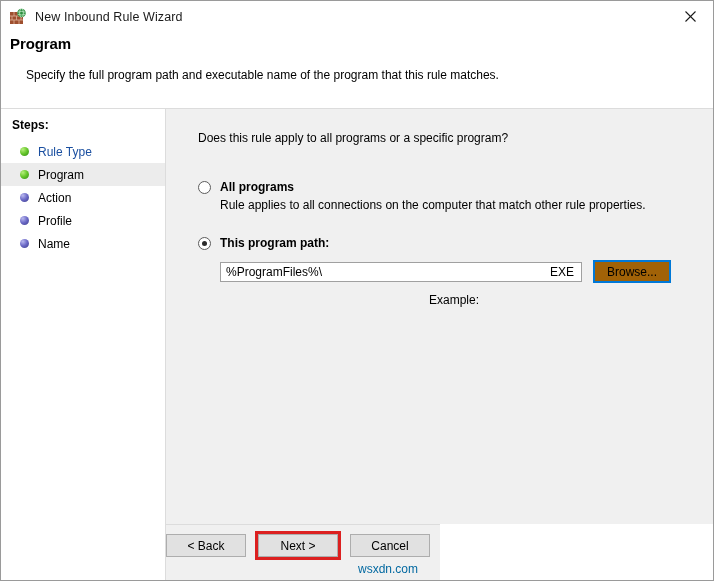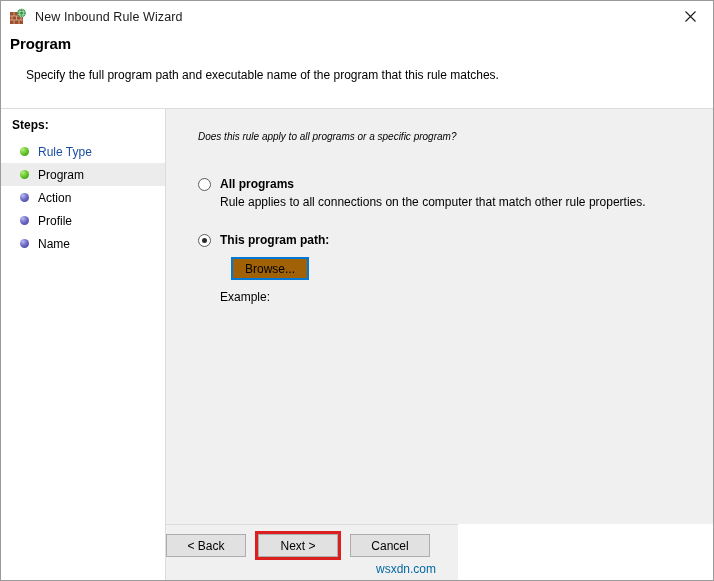--- a/index.html
+++ b/index.html
@@ -132,24 +132,23 @@
 
   
   .content {
     flex: 1;
     background: #f0f0f0;
     position: relative;
     padding: 22px 0 0 32px;
     box-sizing: border-box;
   }
   .question {
-    font-size: 10px;
+    font-size: 12px;
     color: #000000;
     margin: 0 0 35px 0;
-    font-style: italic;
   }
 
   .option-block { margin-bottom: 24px; }
   .option-row {
     display: flex;
     align-items: flex-start;
   }
   .radio {
     width: 13px;
     height: 13px;
@@ -216,39 +215,40 @@
     display: flex;
     align-items: center;
     justify-content: center;
     cursor: default;
   }
 
   
   .example-row {
     display: flex;
     margin: 10px 0 12px 22px;
+    justify-content: center;
   }
   .example-label {
     width: 75px;
     font-size: 12px;
     color: #000000;
     flex: none;
   }
   .example-lines { font-size: 12px; color: #000000; line-height: 14px; }
 
   
   .footer {
     height: 56px;
     min-height: 56px;
     background: #f0f0f0;
     border-top: 1px solid #dcdcdc;
     display: flex;
     align-items: center;
     justify-content: flex-end;
-    padding-right: 28px;
+    padding-right: 10px;
     box-sizing: border-box;
     position: relative;
   }
   .footer-inner {
     display: flex;
     align-items: center;
     margin-bottom: 14px;
   }
   .btn {
     width: 80px;
@@ -377,20 +377,24 @@
         <div class="option-desc">Rule applies to all connections on the computer that match other rule properties.</div>
       </div>
 
       <div class="option-block">
         <div class="option-row">
           <span class="radio checked"></span>
           <span class="option-label">This program path:</span>
         </div>
 
         <div class="path-row">
+          <div class="path-input">
+            <span class="path-value">%ProgramFiles%\</span>
+            <span class="path-ext">EXE</span>
+          </div>
           <div class="browse-button">Browse...</div>
         </div>
 
         <div class="example-row">
           <div class="example-label">Example:</div>
         </div>
       </div>
 
     </div>
   </div>

